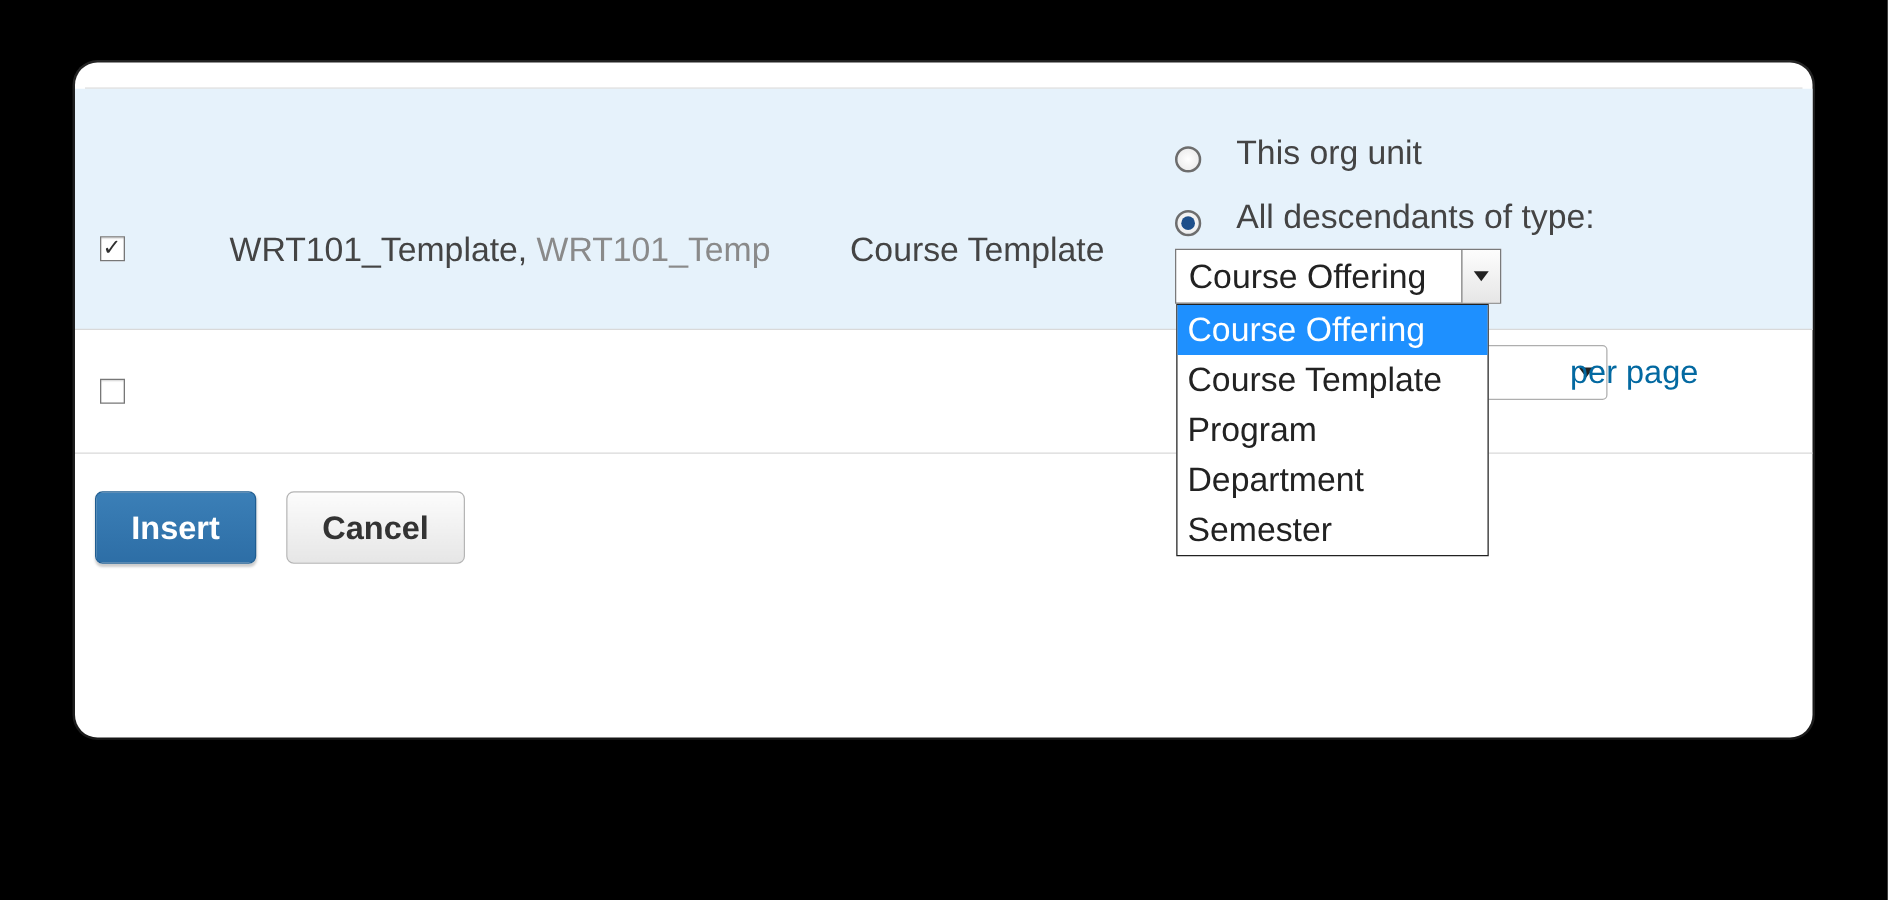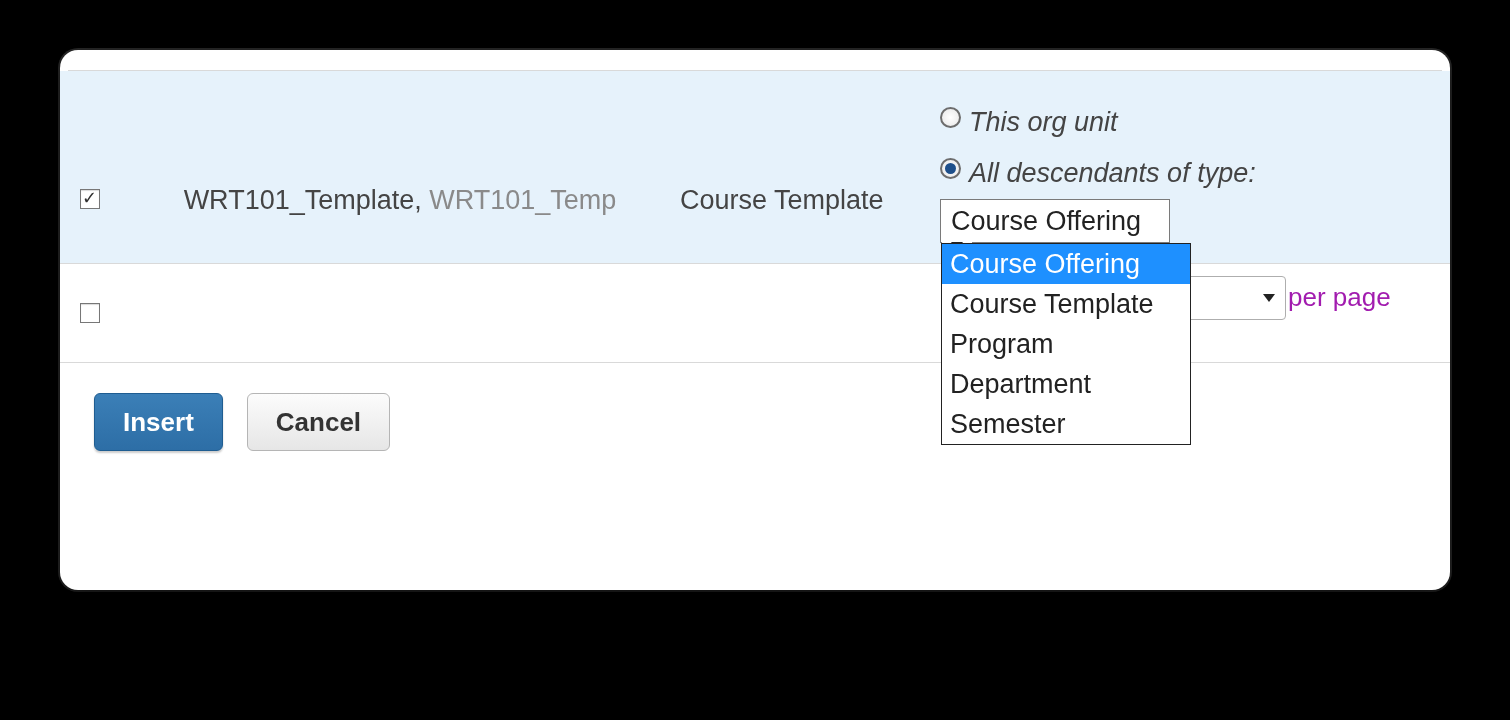--- a/index.html
+++ b/index.html
@@ -79,26 +79,25 @@
     padding-top: 94px;
     font-size: 27px;
     color: #444;
   }
   .scope-cell {
     flex: 1;
     padding-top: 6px;
   }
   .radio-line {
     display: flex;
-    align-items: flex-start;
-    gap: 8px;
+    align-items: flex-end;
+    gap: 28px;
     padding: 10px 0;
     font-size: 27px;
     color: #444;
-    font-style: italic;
   }
   .radio {
     width: 17px;
     height: 17px;
     border: 2px solid #6d6d6d;
     border-radius: 50%;
     background: radial-gradient(#fff, #e7e7e7);
     display: inline-block;
     position: relative;
     flex: 0 0 auto;
@@ -113,21 +112,20 @@
     background: #1e4f8a;
     border-radius: 50%;
   }
   .combo {
     display: inline-flex;
     border: 1px solid #7a7a7a;
     background: #fff;
     margin-left: 0;
     height: 42px;
     position: relative;
-    flex-direction: column;
   }
   .combo .combo-text {
     padding: 4px 10px;
     font-size: 27px;
     line-height: 34px;
     color: #222;
     min-width: 208px;
   }
   .combo .combo-btn {
     width: 30px;
@@ -172,30 +170,29 @@
     border: 1px solid #aeaeae;
     border-radius: 4px;
     background: #fff;
     display: flex;
     align-items: center;
     justify-content: flex-end;
     padding-right: 10px;
   }
   .perpage-label {
     position: absolute;
-    left: 1228px;
+    left: 1196px;
     top: 18px;
     font-size: 26px;
-    color: #a21caf;
+    color: #0369a1;
   }
   .footer {
     padding: 30px 0 0 16px;
     display: flex;
     gap: 24px;
-    margin-left: 18px;
   }
   .btn {
     display: inline-flex;
     align-items: center;
     justify-content: center;
     height: 56px;
     padding: 0 28px;
     border-radius: 6px;
     font-size: 26px;
     font-weight: 600;

